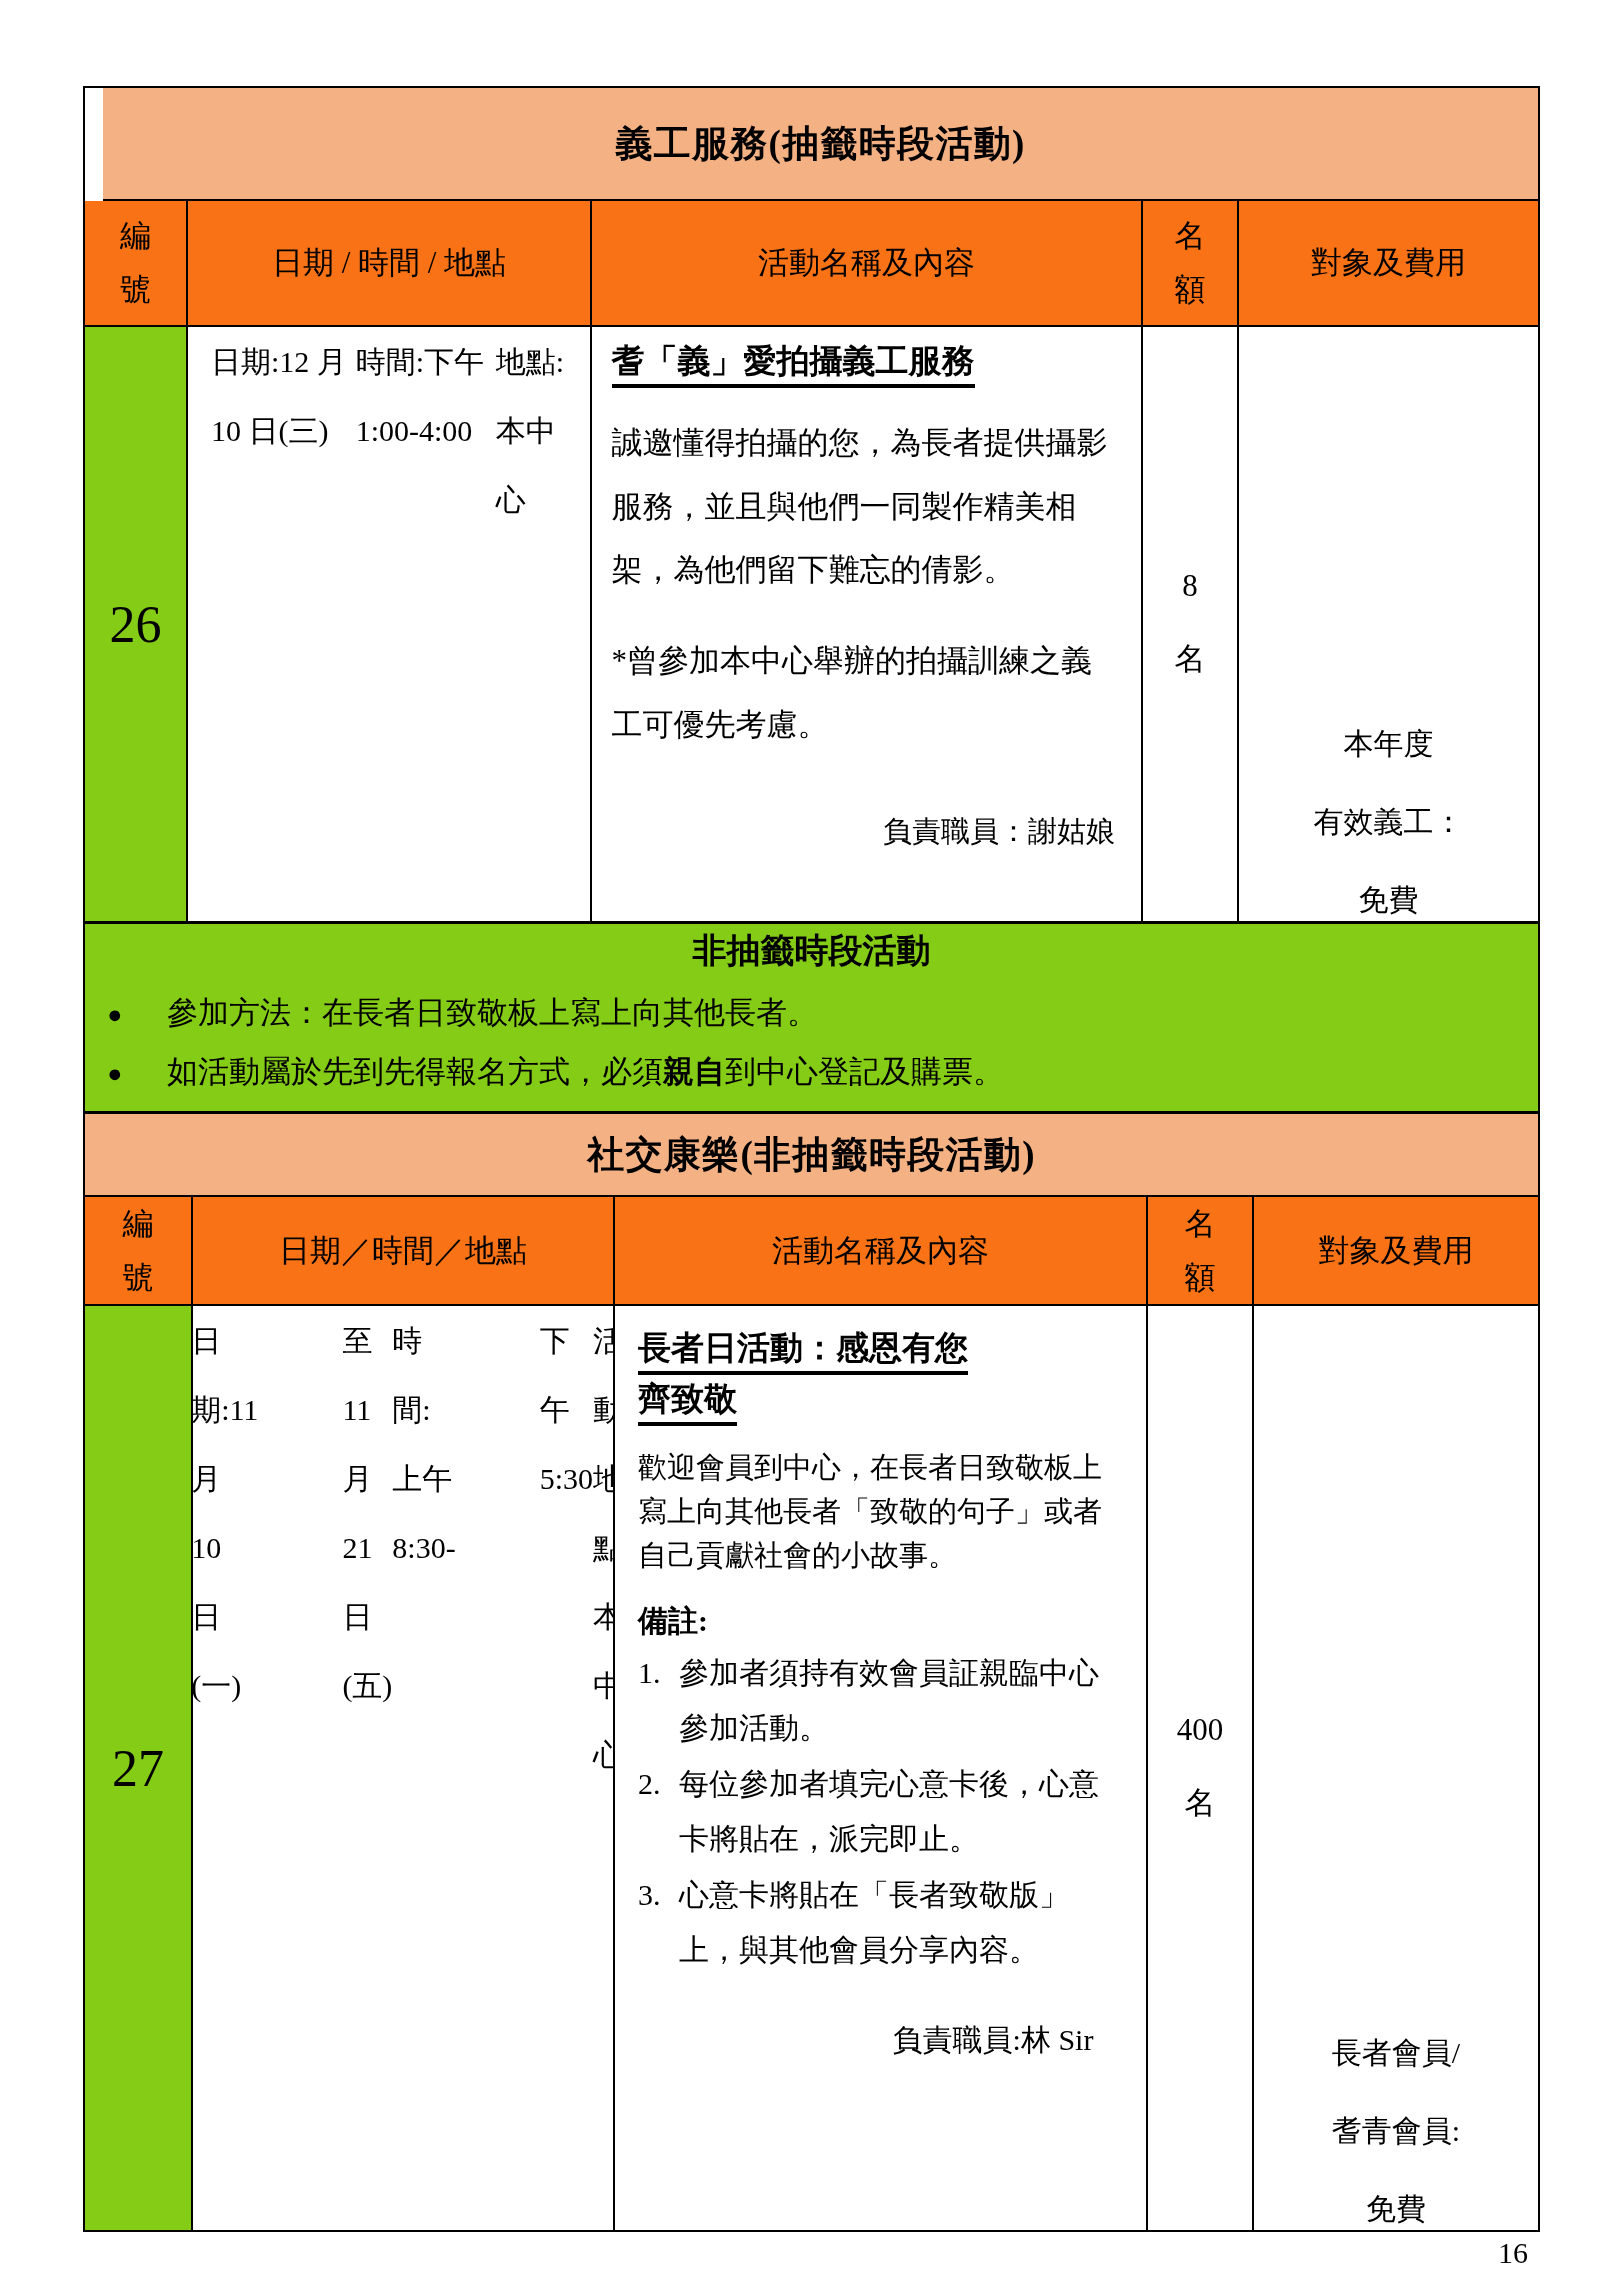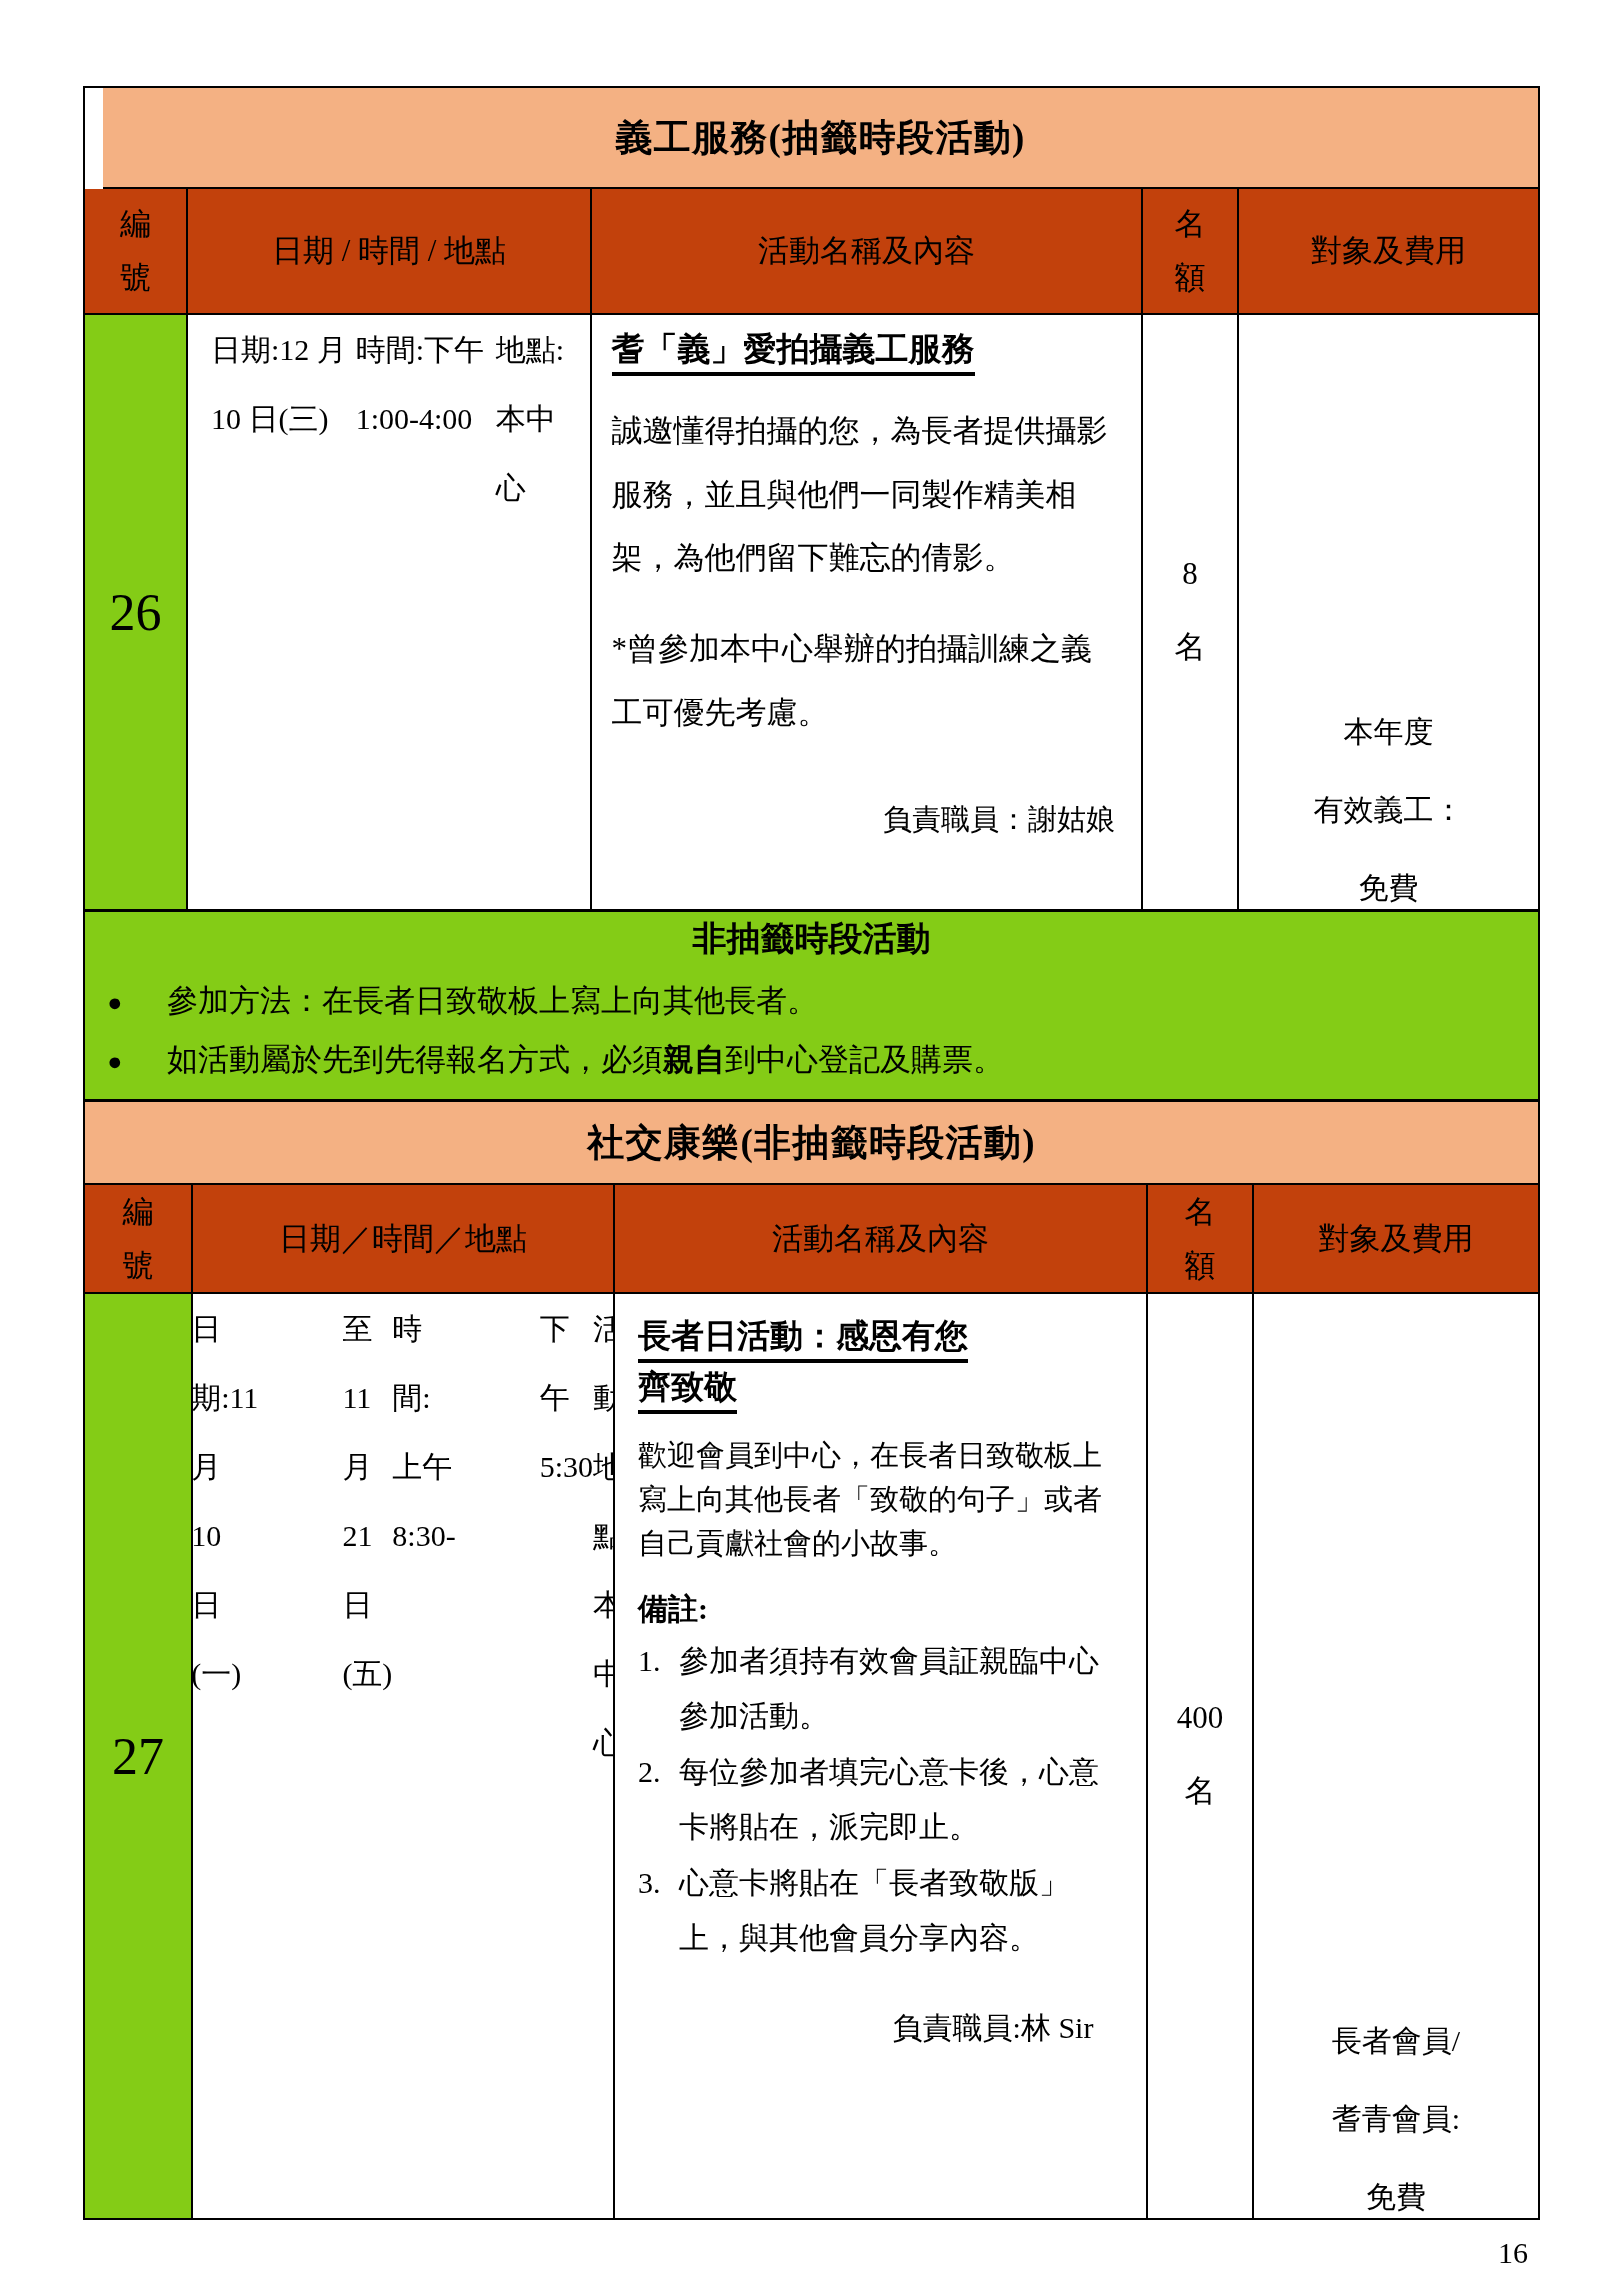--- a/index.html
+++ b/index.html
@@ -15,28 +15,28 @@
     left: 83px; top: 86px;
     width: 1457px;
     border: 2.6px solid #000;
   }
   .band {
     background: #F4B183;
     display: flex; align-items: center; justify-content: center;
     border-bottom: 2.6px solid #000;
   }
   .band .band-text { font-size: 37px; font-weight: bold; letter-spacing: 1.3px; }
-  .t1-title { height: 101px; margin-left: 18px; }
+  .t1-title { height: 113px; margin-left: 18px; }
   .t2-title { height: 83px; }
 
   .grid5 { display: grid; }
   .t1cols { grid-template-columns: 103px 404px 551px 96px auto; }
   .t2cols { grid-template-columns: 108px 422px 533px 106px auto; }
 
-  .hdr { background: #c2410c; border-bottom: 2.6px solid #000; }
+  .hdr { background: #f97316; border-bottom: 2.6px solid #000; }
   .t1-header { height: 126px; }
   .t2-header { height: 109px; }
   .hdr-cell {
     border-right: 2.6px solid #000;
     display: flex; align-items: center; justify-content: center;
     font-size: 31px; text-align: center;
   }
   .hdr-cell:last-child { border-right: none; }
   .stack2 { width: 1.15em; line-height: 1.75; overflow-wrap: anywhere; word-break: break-all; text-align: center; }
 

